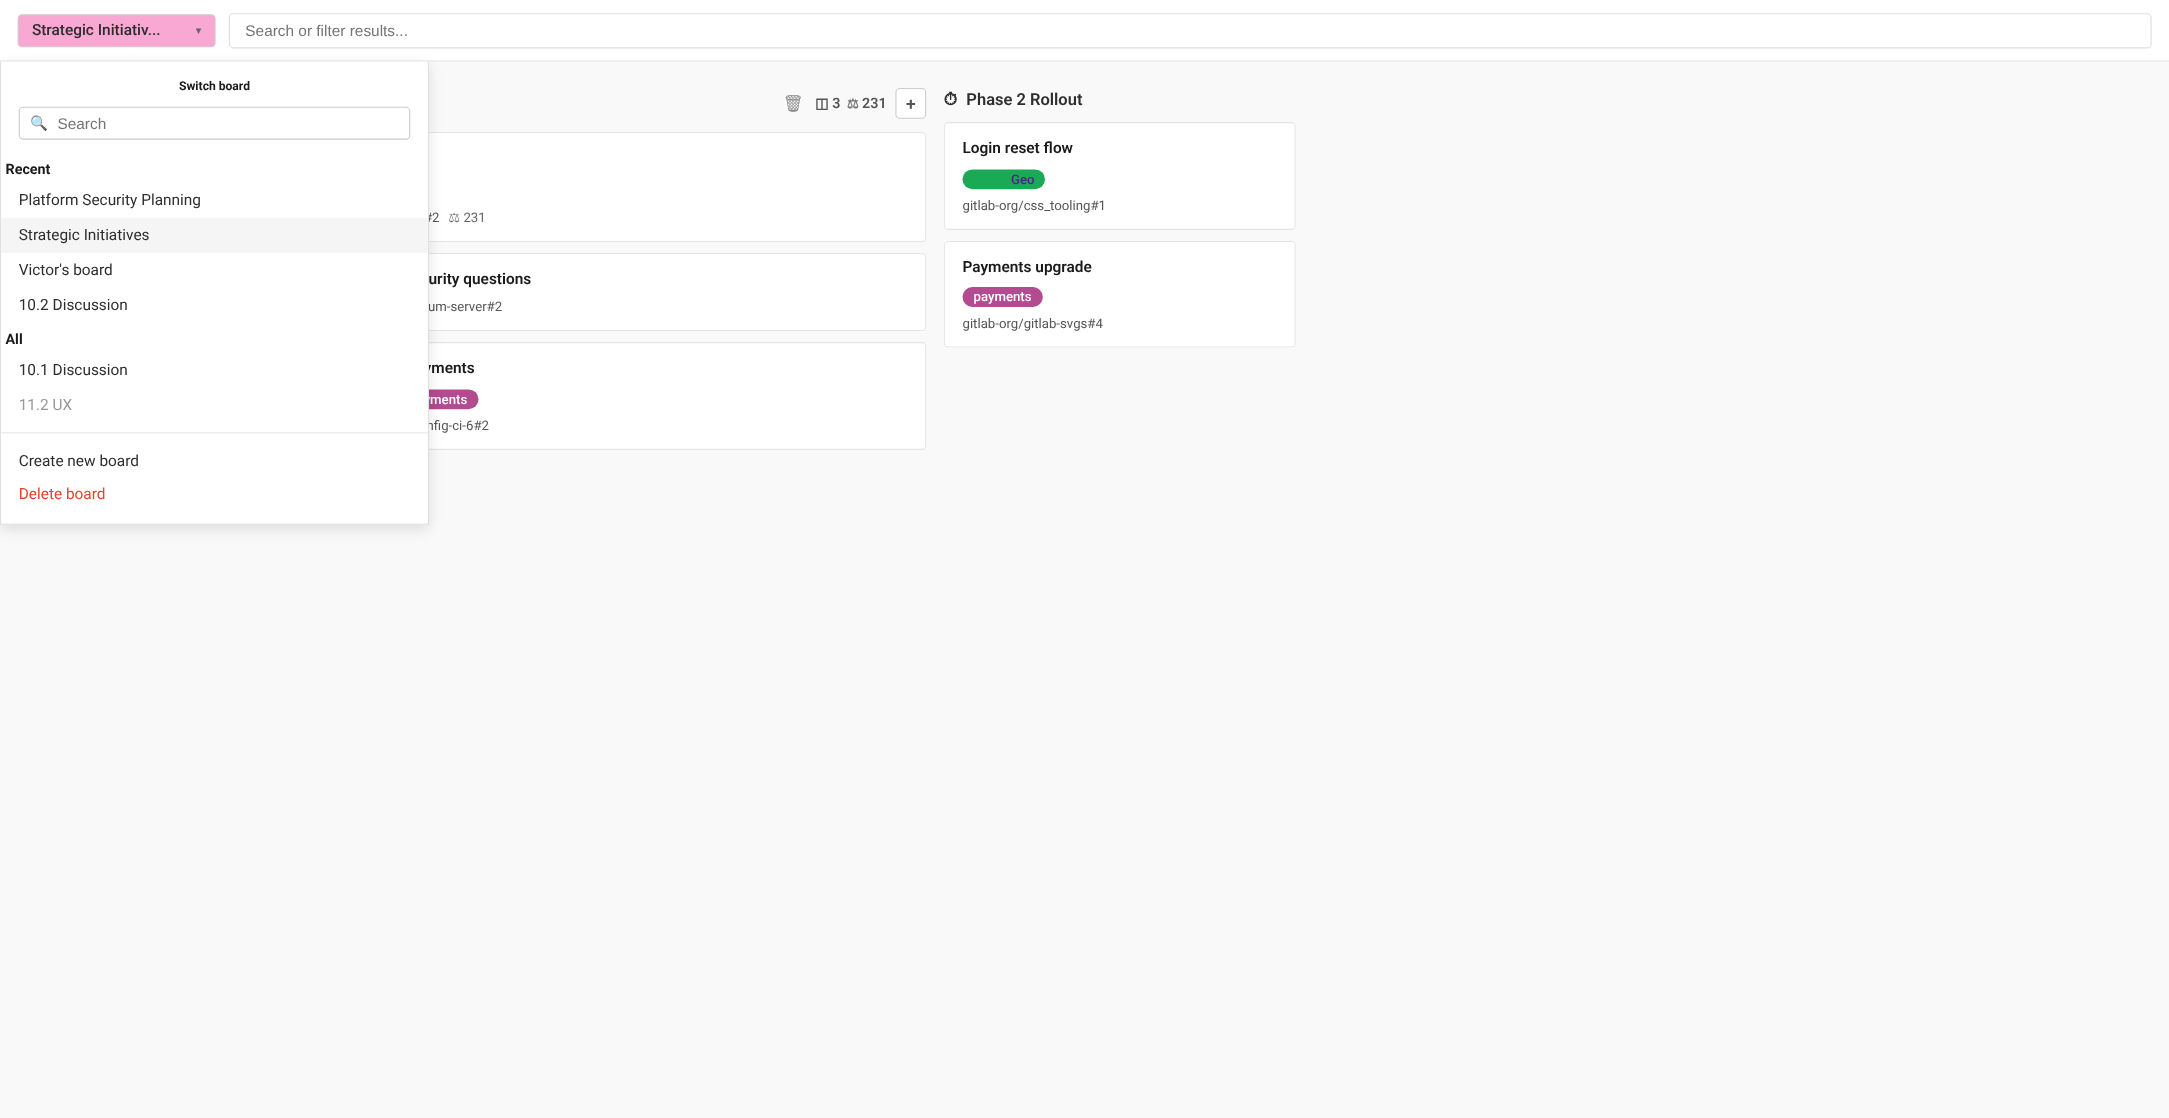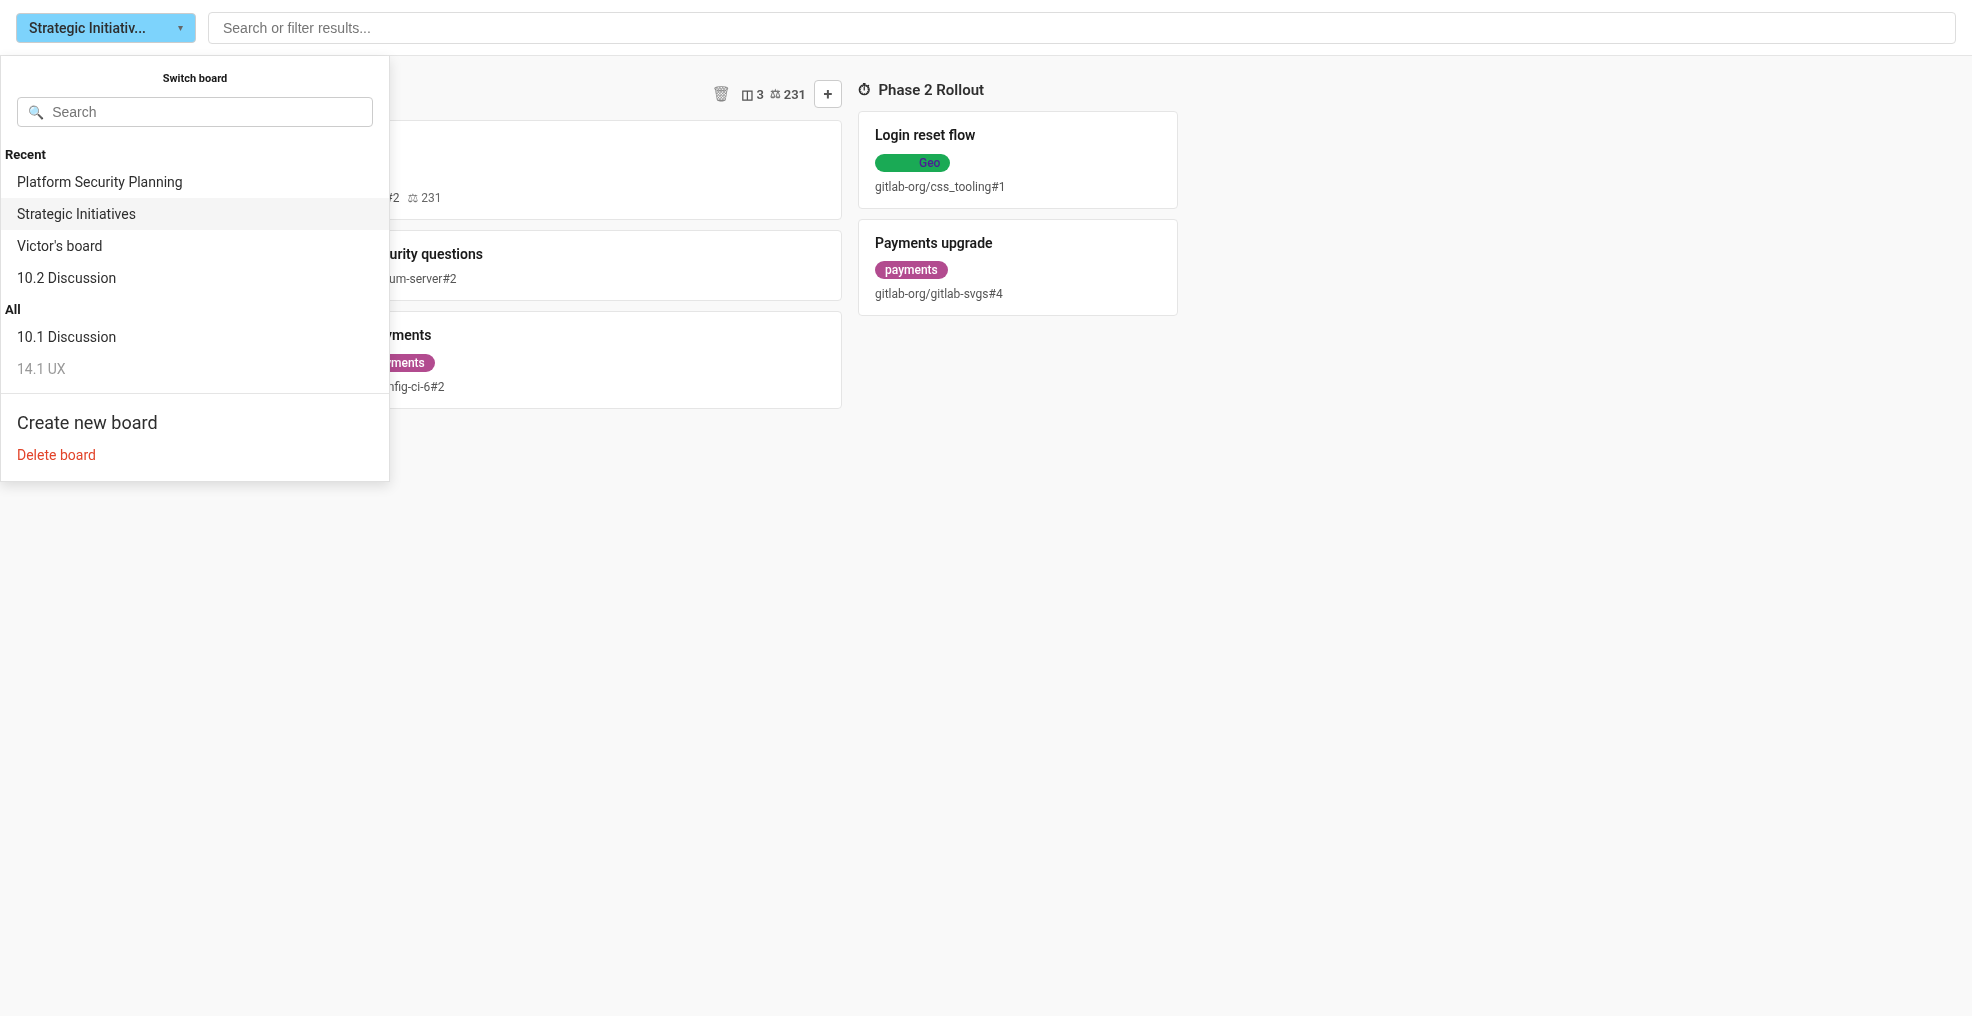--- a/index.html
+++ b/index.html
@@ -21,21 +21,21 @@
       border-bottom: 1px solid #e5e5e5;
       padding: 8px 16px;
       height: 56px;
       position: relative;
       z-index: 100;
     }
 
     .board-selector {
       display: flex;
       align-items: center;
-      background: #7dd3fc;
+      background: #f9a8d4;
       border: 1px solid #ccc;
       border-radius: 4px;
       padding: 6px 12px;
       cursor: pointer;
       font-size: 14px;
       font-weight: 500;
       min-width: 180px;
       justify-content: space-between;
       gap: 8px;
     }
@@ -129,21 +129,21 @@
     }
 
     .dropdown-divider {
       height: 1px;
       background: #e5e5e5;
       margin: 8px 0;
     }
 
     .dropdown-create {
       padding: 10px 16px;
-      font-size: 18px;
+      font-size: 14px;
       color: #2e2e2e;
       cursor: pointer;
       display: block;
     }
 
     .dropdown-delete {
       padding: 4px 16px 10px;
       font-size: 14px;
       color: #e24329;
       cursor: pointer;
@@ -370,21 +370,21 @@
   <div class="dropdown-item">
     <span>10.2 Discussion</span>
   </div>
 
   <div class="section-label">All</div>
 
   <div class="dropdown-item">
     <span>10.1 Discussion</span>
   </div>
   <div class="dropdown-item faded">
-    <span>14.1 UX</span>
+    <span>11.2 UX</span>
   </div>
 
   <div class="dropdown-divider"></div>
 
   <div class="dropdown-create">
     <span>Create new board</span>
   </div>
   <div class="dropdown-delete">
     <span>Delete board</span>
   </div>

